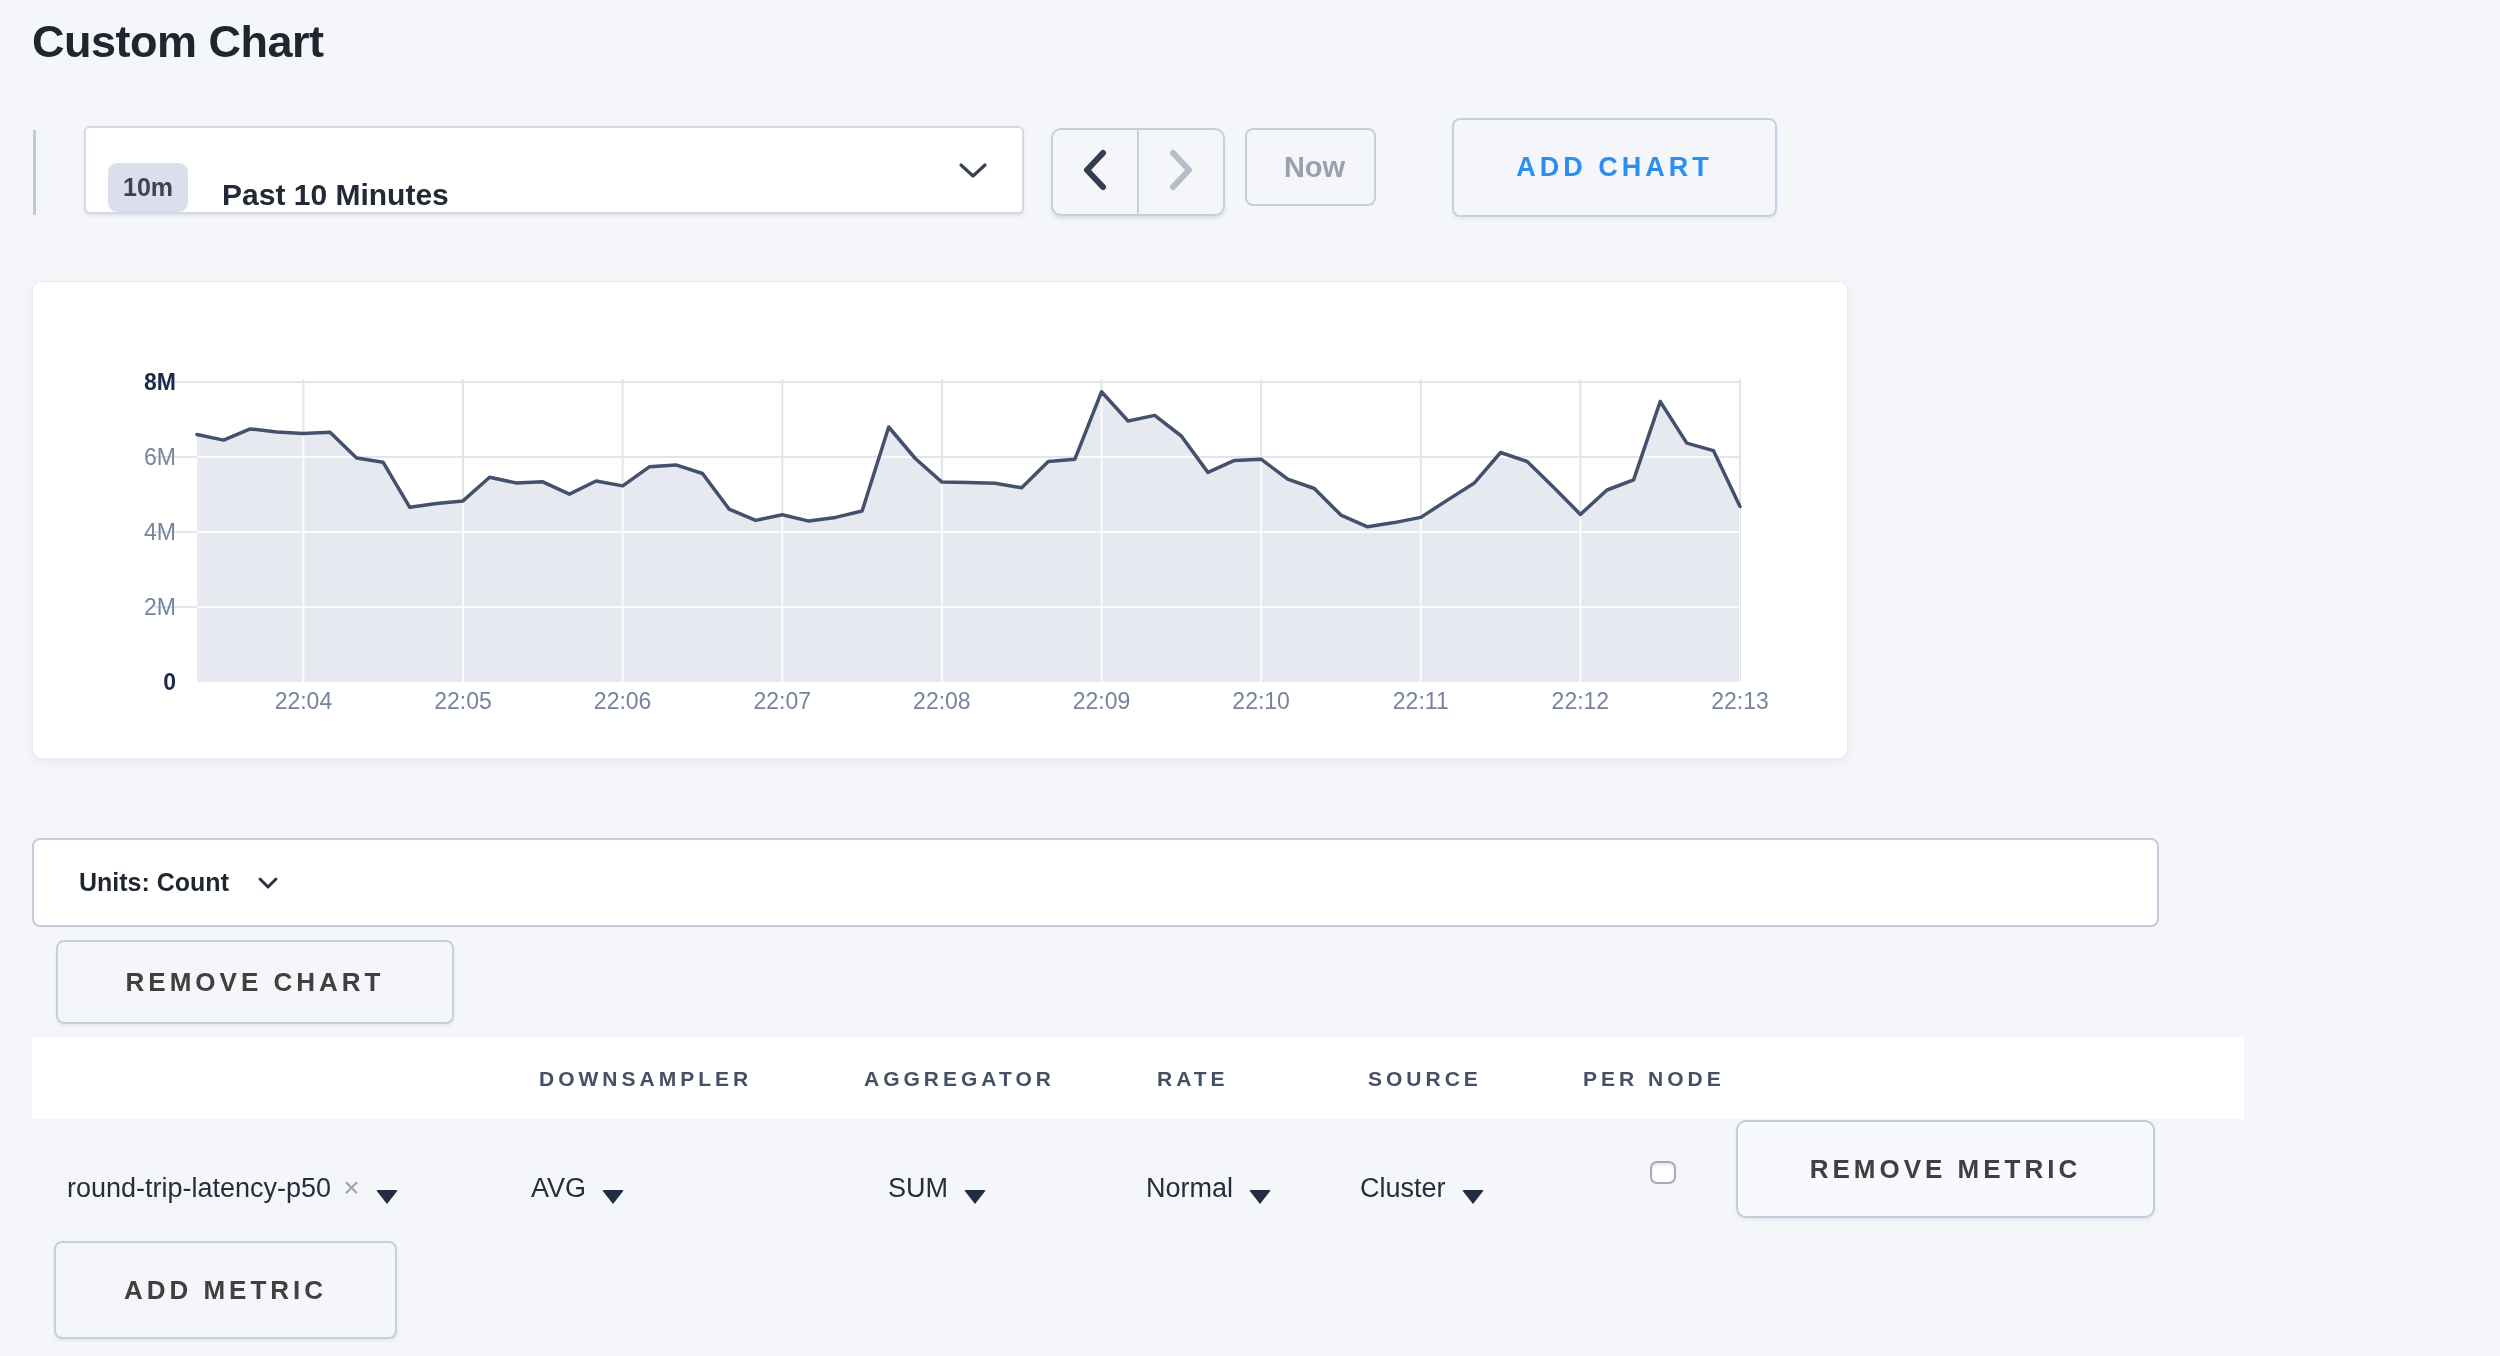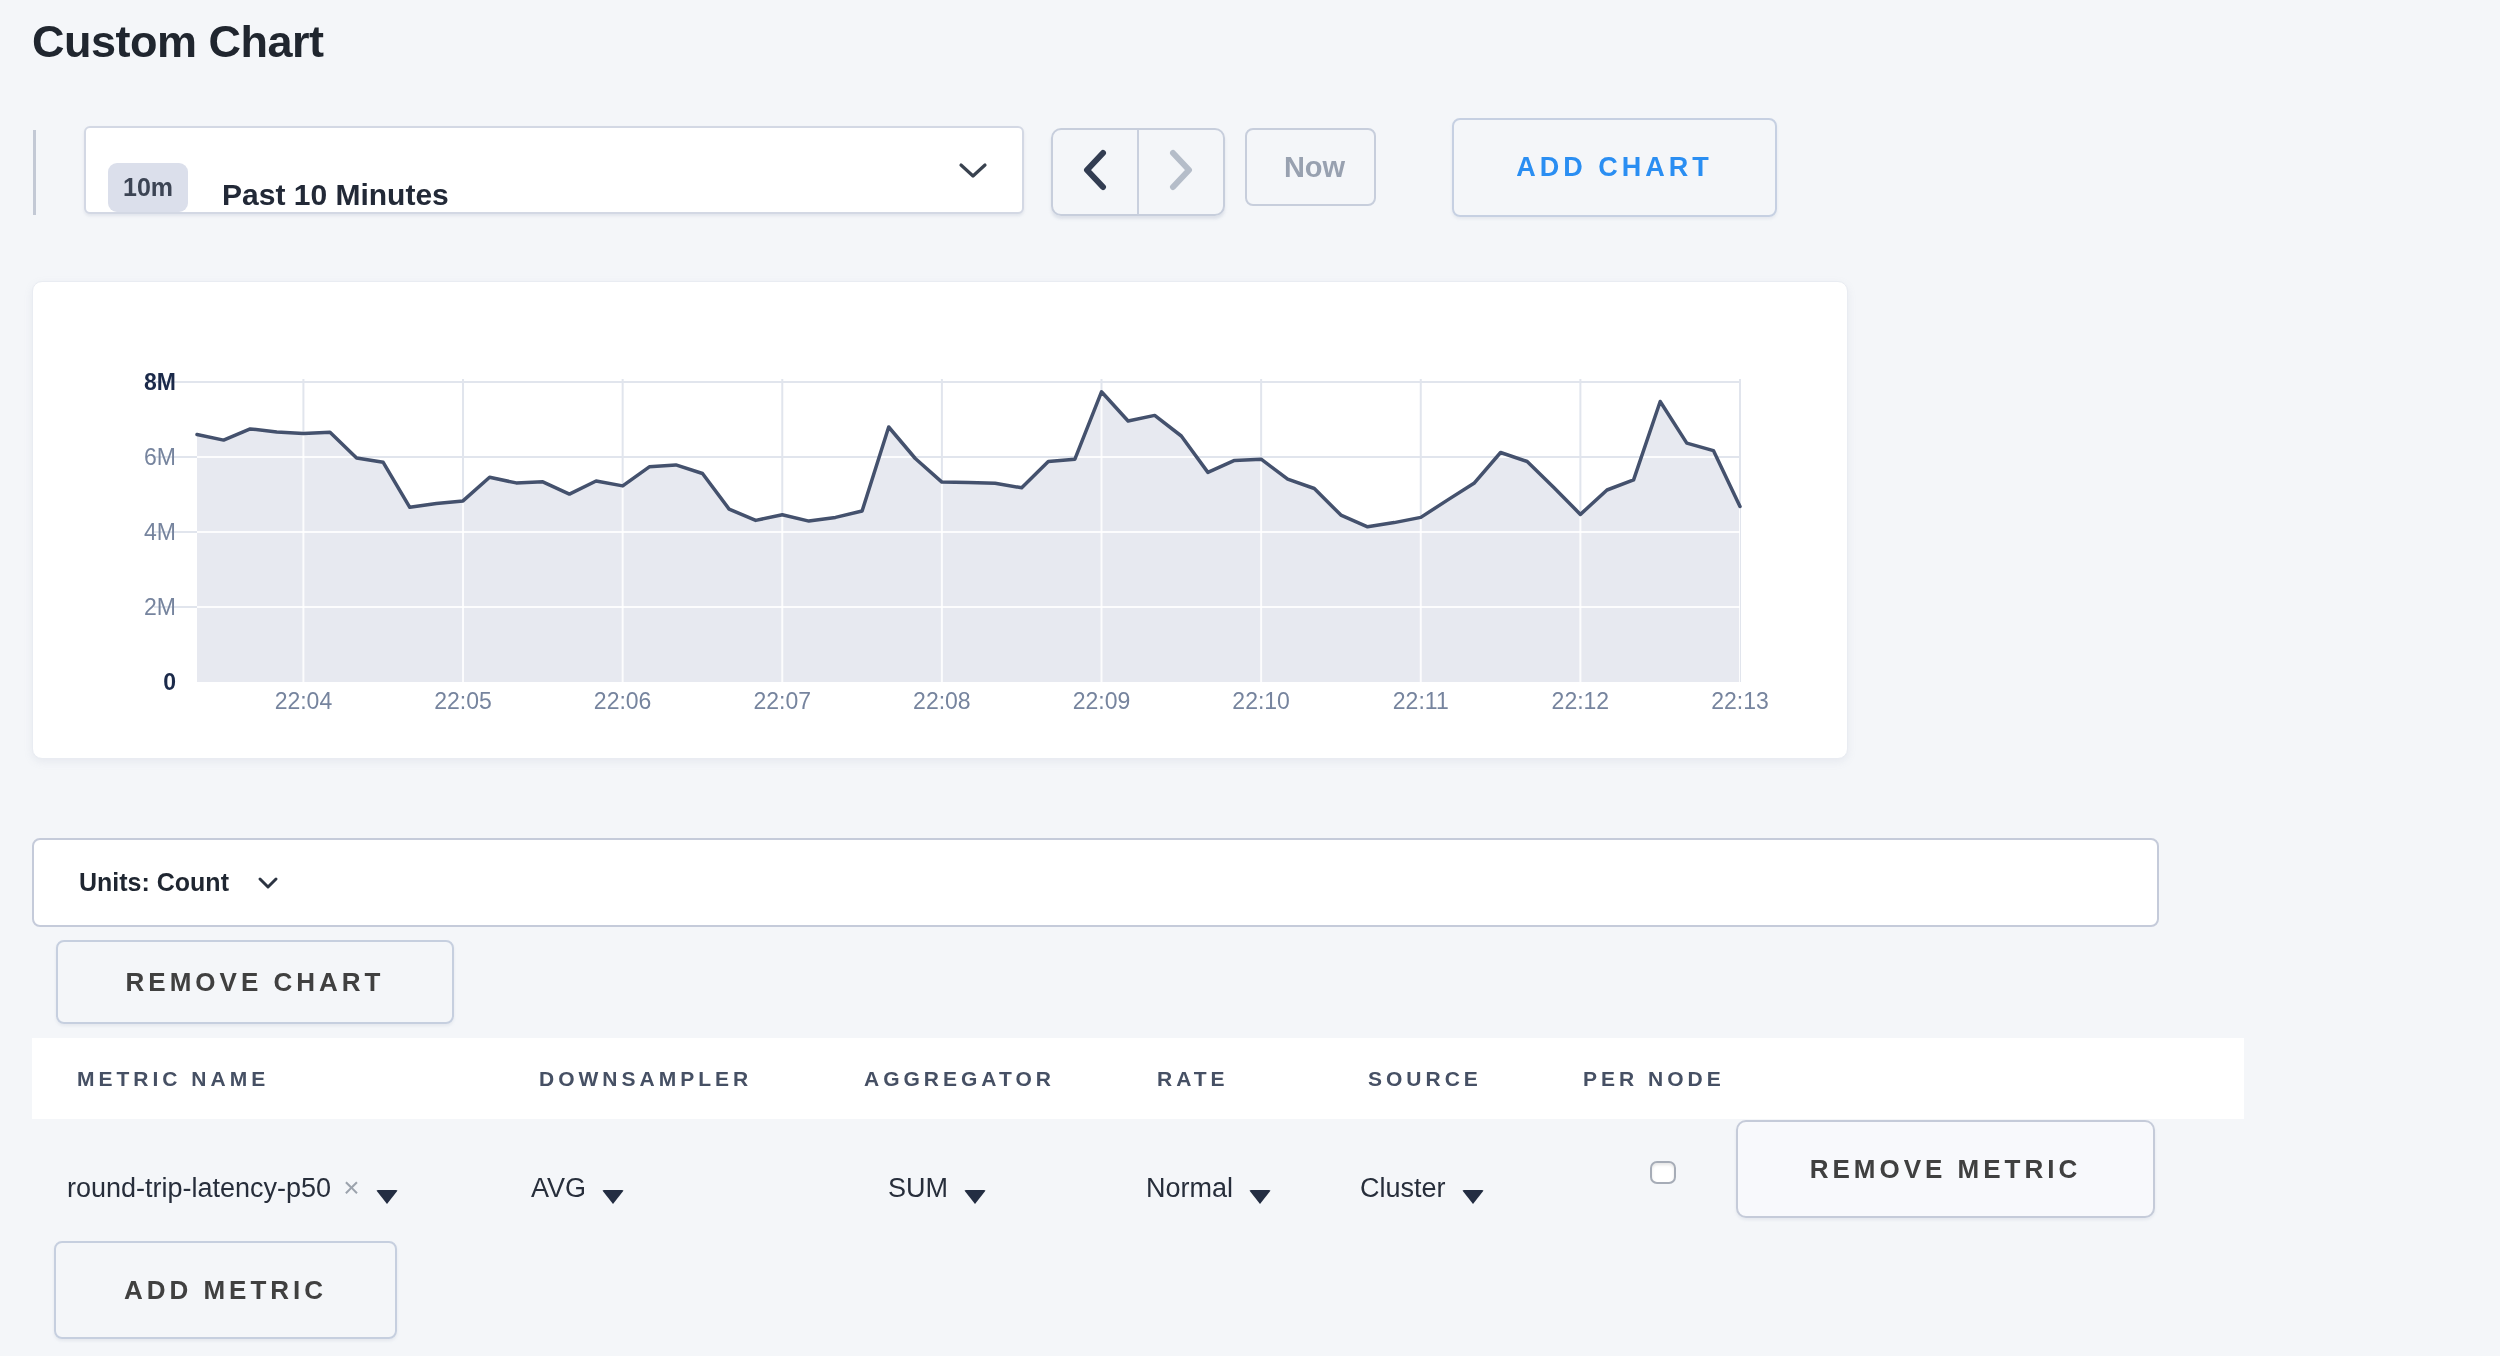--- a/index.html
+++ b/index.html
@@ -230,21 +230,20 @@
     <span class="chev">
       <svg width="22" height="14" viewBox="0 0 22 14">
           <polyline points="3,3 11,11 19,3" fill="none" stroke="#2c3442" stroke-width="3" stroke-linecap="round" stroke-linejoin="round"></polyline>
         </svg>
     </span>
   </div>
 
   <button class="btn-outline remove-chart-btn">REMOVE CHART</button>
 
   <div class="table-header-band">
-    <span class="col-header" style="left:45px">METRIC NAME</span>
     <span class="col-header" style="left:507px">DOWNSAMPLER</span>
     <span class="col-header" style="left:832px">AGGREGATOR</span>
     <span class="col-header" style="left:1125px">RATE</span>
     <span class="col-header" style="left:1336px">SOURCE</span>
     <span class="col-header" style="left:1551px">PER NODE</span>
   </div>
 
   <div>
     <div class="row-cell" style="left:67px">
       <span class="cell-text">round-trip-latency-p50</span>

